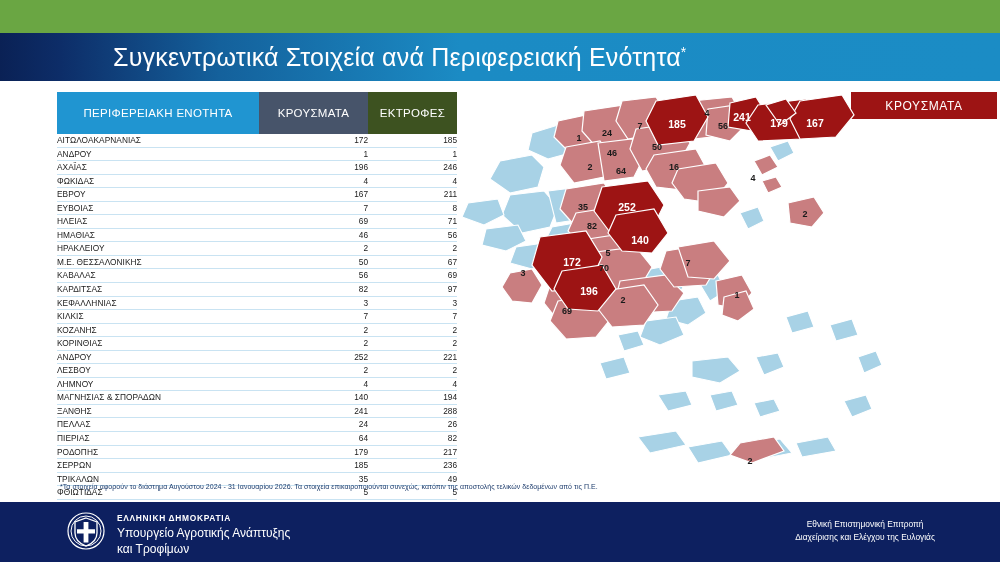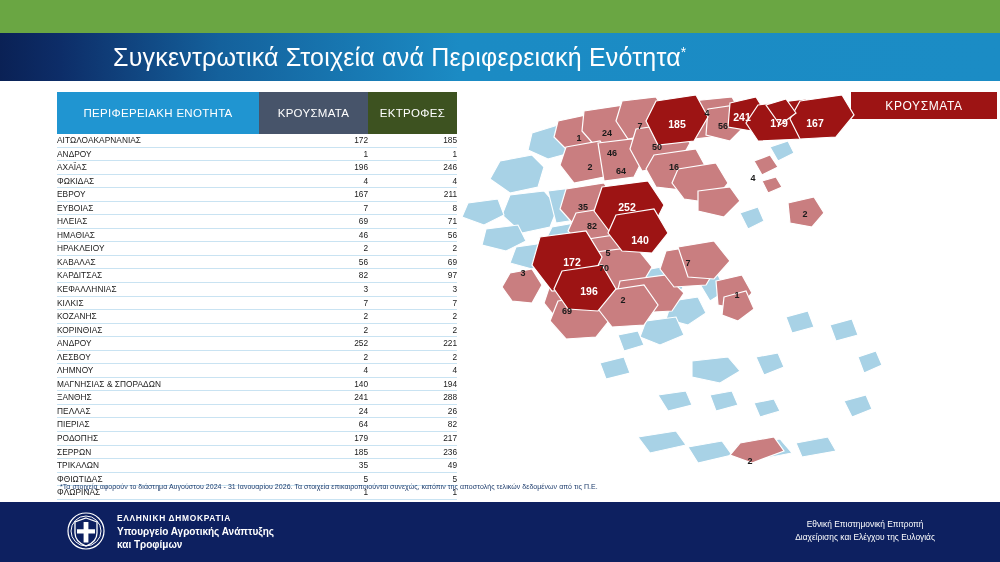--- a/index.html
+++ b/index.html
@@ -83,21 +83,21 @@
   
   .footer{
     position:absolute;left:0;top:500px;width:1000px;height:62px;
     background:#0d2060;
   }
   .footer .divider{position:absolute;left:0;top:0;width:1000px;height:2px;background:#ffffff;}
   .gov{position:absolute;left:66px;top:11px;display:flex;align-items:flex-start;}
   .gov .emblem{width:40px;height:40px;flex:0 0 40px;}
   .gov .gtxt{margin-left:11px;color:#ffffff;line-height:1.38;padding-top:2px;}
   .gov .l1{font-size:8.4px;font-weight:700;letter-spacing:.7px;}
-  .gov .l2,.gov .l3{font-size:10px;font-weight:700;}
+  .gov .l2,.gov .l3{font-size:12px;font-weight:400;}
   .committee{
     position:absolute;right:65px;top:18px;color:#ffffff;font-size:8.4px;
     line-height:1.5;text-align:center;
   }
 </style>
 </head>
 <body>
 
 <div class="slide">
 
@@ -154,20 +154,25 @@
           </tr>
           <tr>
             <td class="c-name">ΗΜΑΘΙΑΣ</td>
             <td class="c-num">46</td>
             <td class="c-num2">56</td>
           </tr>
           <tr>
             <td class="c-name">ΗΡΑΚΛΕΙΟΥ</td>
             <td class="c-num">2</td>
             <td class="c-num2">2</td>
+          </tr>
+          <tr>
+            <td class="c-name">Μ.Ε. ΘΕΣΣΑΛΟΝΙΚΗΣ</td>
+            <td class="c-num">50</td>
+            <td class="c-num2">67</td>
           </tr>
           <tr>
             <td class="c-name">ΚΑΒΑΛΑΣ</td>
             <td class="c-num">56</td>
             <td class="c-num2">69</td>
           </tr>
           <tr>
             <td class="c-name">ΚΑΡΔΙΤΣΑΣ</td>
             <td class="c-num">82</td>
             <td class="c-num2">97</td>

